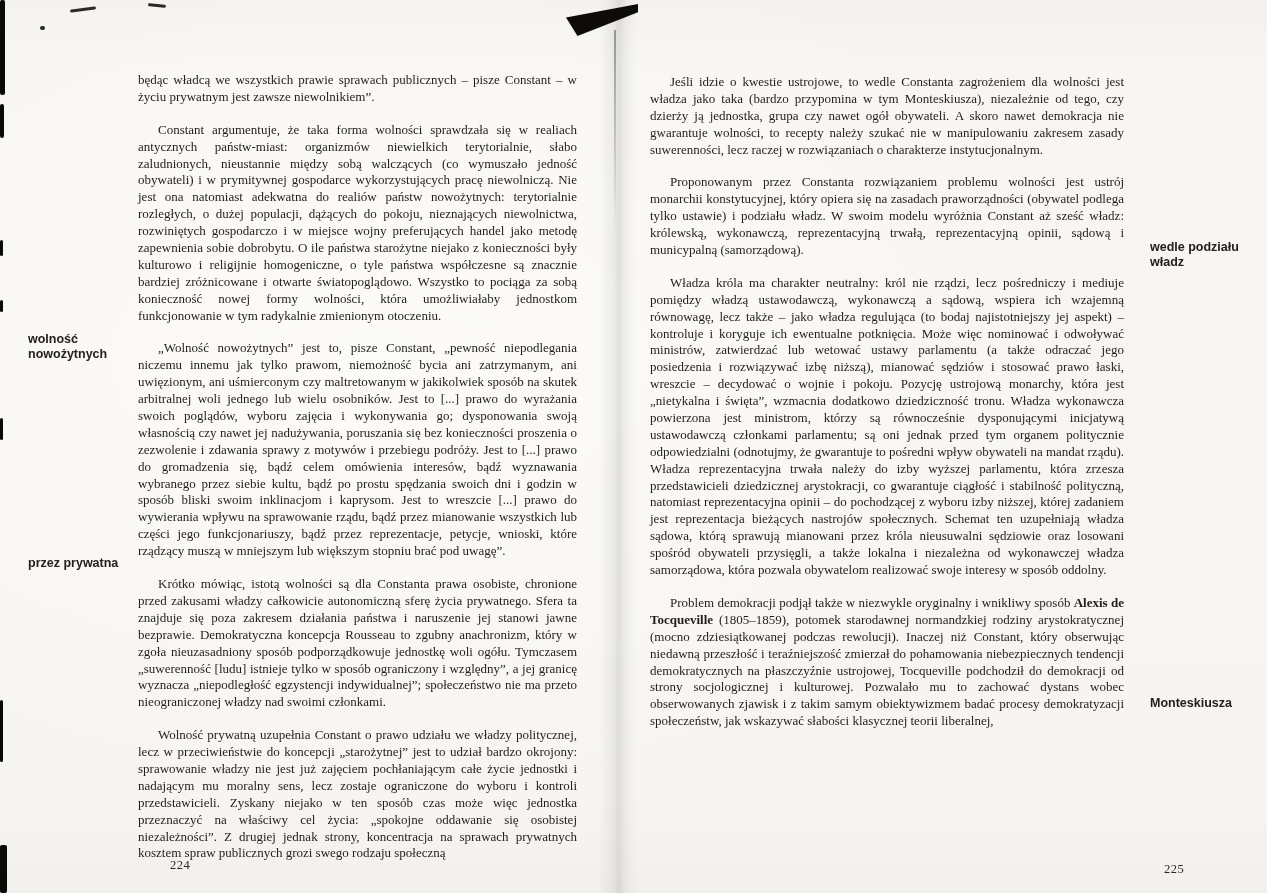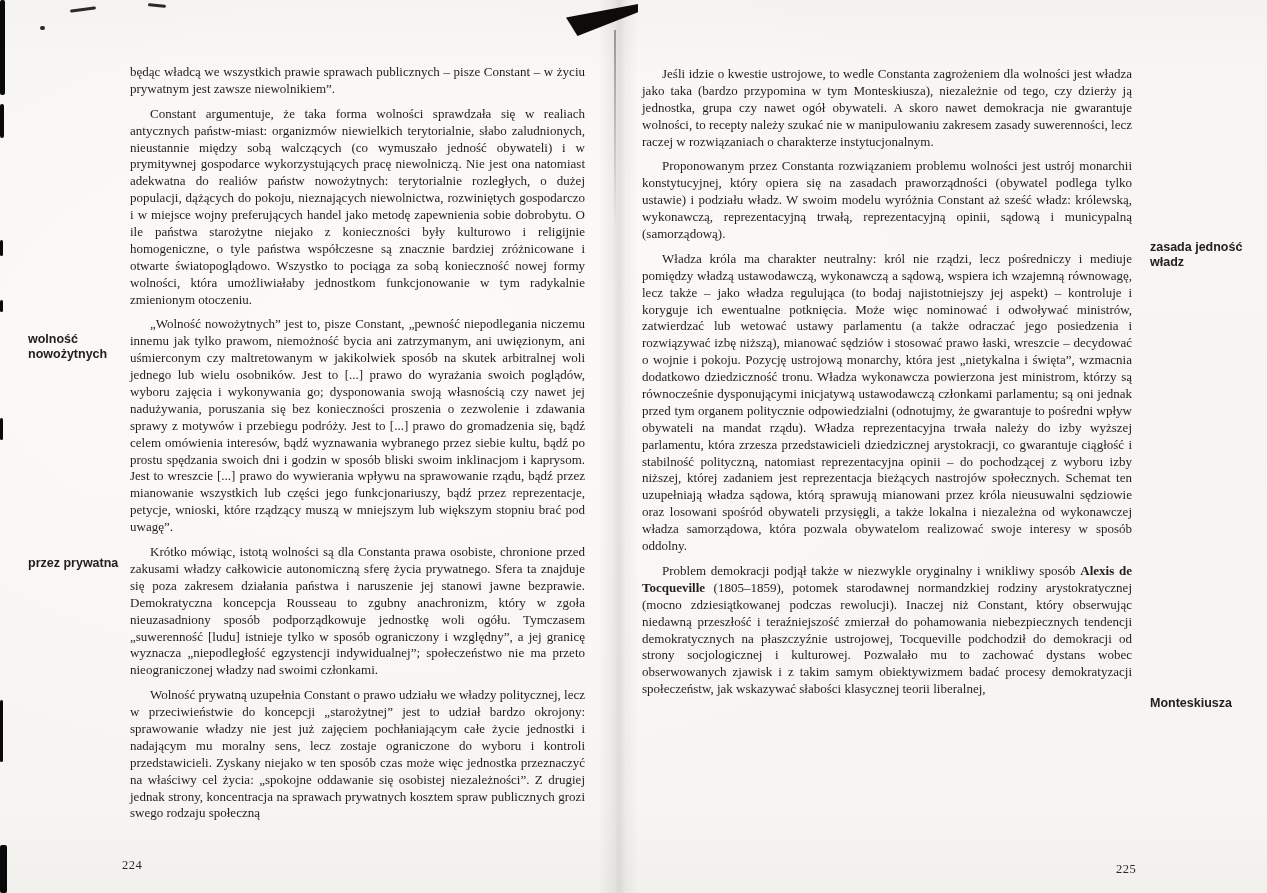--- a/index.html
+++ b/index.html
@@ -36,41 +36,42 @@
   .edge { position: absolute; background: #0a0a0a; border-radius: 2px; }
   .speck { position: absolute; background: #2b2a28; border-radius: 2px; }
 
   .text-col {
     position: absolute;
     font-size: 13px;
     line-height: 1.3;
     text-align: justify;
     color: #201e1b;
   }
-  .text-col p { margin: 8px; }
+  .text-col p { margin: 16px; }
   .text-col p.indent { text-indent: 20px; }
   .col-left { left: 122px; top: 56px; width: 471px; }
   .col-right { left: 634px; top: 58px; width: 506px; }
 
   .margin-note {
     position: absolute;
     font-family: "Liberation Sans", sans-serif;
     font-weight: bold;
     font-size: 12.5px;
     line-height: 1.22;
     color: #23211e;
   }
   .note-left { left: 28px; width: 92px; }
   .note-right { left: 1150px; width: 106px; }
 
   .page-number {
     position: absolute;
     font-size: 12.5px;
     color: #2a2825;
     letter-spacing: 0.5px;
+    margin-left: 48px;
   }
   .bold-name { font-weight: bold; }
 </style>
 </head>
 <body>
 
 <div class="spread">
 
   <div class="gutter"></div>
   <div class="crease-line"></div>
@@ -96,21 +97,21 @@
       <p class="indent">Constant argumentuje, że taka forma wolności sprawdzała się w realiach antycznych państw-miast: organizmów niewielkich terytorialnie, słabo zaludnionych, nieustannie między sobą walczących (co wymuszało jedność obywateli) i w prymitywnej gospodarce wykorzystujących pracę niewolniczą. Nie jest ona natomiast adekwatna do realiów państw nowożytnych: terytorialnie rozległych, o dużej populacji, dążących do pokoju, nieznających niewolnictwa, rozwiniętych gospodarczo i w miejsce wojny preferujących handel jako metodę zapewnienia sobie dobrobytu. O ile państwa starożytne niejako z konieczności były kulturowo i religijnie homogeniczne, o tyle państwa współczesne są znacznie bardziej zróżnicowane i otwarte światopoglądowo. Wszystko to pociąga za sobą konieczność nowej formy wolności, która umożliwiałaby jednostkom funkcjonowanie w tym radykalnie zmienionym otoczeniu.</p>
       <p class="indent">„Wolność nowożytnych” jest to, pisze Constant, „pewność niepodlegania niczemu innemu jak tylko prawom, niemożność bycia ani zatrzymanym, ani uwięzionym, ani uśmierconym czy maltretowanym w jakikolwiek sposób na skutek arbitralnej woli jednego lub wielu osobników. Jest to [...] prawo do wyrażania swoich poglądów, wyboru zajęcia i wykonywania go; dysponowania swoją własnością czy nawet jej nadużywania, poruszania się bez konieczności proszenia o zezwolenie i zdawania sprawy z motywów i przebiegu podróży. Jest to [...] prawo do gromadzenia się, bądź celem omówienia interesów, bądź wyznawania wybranego przez siebie kultu, bądź po prostu spędzania swoich dni i godzin w sposób bliski swoim inklinacjom i kaprysom. Jest to wreszcie [...] prawo do wywierania wpływu na sprawowanie rządu, bądź przez mianowanie wszystkich lub części jego funkcjonariuszy, bądź przez reprezentacje, petycje, wnioski, które rządzący muszą w mniejszym lub większym stopniu brać pod uwagę”.</p>
       <p class="indent">Krótko mówiąc, istotą wolności są dla Constanta prawa osobiste, chronione przed zakusami władzy całkowicie autonomiczną sferę życia prywatnego. Sfera ta znajduje się poza zakresem działania państwa i naruszenie jej stanowi jawne bezprawie. Demokratyczna koncepcja Rousseau to zgubny anachronizm, który w zgoła nieuzasadniony sposób podporządkowuje jednostkę woli ogółu. Tymczasem „suwerenność [ludu] istnieje tylko w sposób ograniczony i względny”, a jej granicę wyznacza „niepodległość egzystencji indywidualnej”; społeczeństwo nie ma przeto nieograniczonej władzy nad swoimi członkami.</p>
       <p class="indent">Wolność prywatną uzupełnia Constant o prawo udziału we władzy politycznej, lecz w przeciwieństwie do koncepcji „starożytnej” jest to udział bardzo okrojony: sprawowanie władzy nie jest już zajęciem pochłaniającym całe życie jednostki i nadającym mu moralny sens, lecz zostaje ograniczone do wyboru i kontroli przedstawicieli. Zyskany niejako w ten sposób czas może więc jednostka przeznaczyć na właściwy cel życia: „spokojne oddawanie się osobistej niezależności”. Z drugiej jednak strony, koncentracja na sprawach prywatnych kosztem spraw publicznych grozi swego rodzaju społeczną</p>
     </div>
 
     <div class="page-number" style="left:122px; top:858px;">224</div>
   </div>
 
   <div>
-    <div class="margin-note note-right" style="top:240px;">zasada jedność władz</div>
+    <div class="margin-note note-right" style="top:240px;">wedle podziału władz</div>
     <div class="margin-note note-right" style="top:696px;">Monteskiusza</div>
 
     <div class="text-col col-right">
       <p class="indent">Jeśli idzie o kwestie ustrojowe, to wedle Constanta zagrożeniem dla wolności jest władza jako taka (bardzo przypomina w tym Monteskiusza), niezależnie od tego, czy dzierży ją jednostka, grupa czy nawet ogół obywateli. A skoro nawet demokracja nie gwarantuje wolności, to recepty należy szukać nie w manipulowaniu zakresem zasady suwerenności, lecz raczej w rozwiązaniach o charakterze instytucjonalnym.</p>
       <p class="indent">Proponowanym przez Constanta rozwiązaniem problemu wolności jest ustrój monarchii konstytucyjnej, który opiera się na zasadach praworządności (obywatel podlega tylko ustawie) i podziału władz. W swoim modelu wyróżnia Constant aż sześć władz: królewską, wykonawczą, reprezentacyjną trwałą, reprezentacyjną opinii, sądową i municypalną (samorządową).</p>
       <p class="indent">Władza króla ma charakter neutralny: król nie rządzi, lecz pośredniczy i mediuje pomiędzy władzą ustawodawczą, wykonawczą a sądową, wspiera ich wzajemną równowagę, lecz także – jako władza regulująca (to bodaj najistotniejszy jej aspekt) – kontroluje i koryguje ich ewentualne potknięcia. Może więc nominować i odwoływać ministrów, zatwierdzać lub wetować ustawy parlamentu (a także odraczać jego posiedzenia i rozwiązywać izbę niższą), mianować sędziów i stosować prawo łaski, wreszcie – decydować o wojnie i pokoju. Pozycję ustrojową monarchy, która jest „nietykalna i święta”, wzmacnia dodatkowo dziedziczność tronu. Władza wykonawcza powierzona jest ministrom, którzy są równocześnie dysponującymi inicjatywą ustawodawczą członkami parlamentu; są oni jednak przed tym organem politycznie odpowiedzialni (odnotujmy, że gwarantuje to pośredni wpływ obywateli na mandat rządu). Władza reprezentacyjna trwała należy do izby wyższej parlamentu, która zrzesza przedstawicieli dziedzicznej arystokracji, co gwarantuje ciągłość i stabilność polityczną, natomiast reprezentacyjna opinii – do pochodzącej z wyboru izby niższej, której zadaniem jest reprezentacja bieżących nastrojów społecznych. Schemat ten uzupełniają władza sądowa, którą sprawują mianowani przez króla nieusuwalni sędziowie oraz losowani spośród obywateli przysięgli, a także lokalna i niezależna od wykonawczej władza samorządowa, która pozwala obywatelom realizować swoje interesy w sposób oddolny.</p>
       <p class="indent"><span>Problem demokracji podjął także w niezwykle oryginalny i wnikliwy sposób </span><span class="bold-name">Alexis de Tocqueville</span><span> (1805–1859), potomek starodawnej normandzkiej rodziny arystokratycznej (mocno zdziesiątkowanej podczas rewolucji). Inaczej niż Constant, który obserwując niedawną przeszłość i teraźniejszość zmierzał do pohamowania niebezpiecznych tendencji demokratycznych na płaszczyźnie ustrojowej, Tocqueville podchodził do demokracji od strony socjologicznej i kulturowej. Pozwalało mu to zachować dystans wobec obserwowanych zjawisk i z takim samym obiektywizmem badać procesy demokratyzacji społeczeństw, jak wskazywać słabości klasycznej teorii liberalnej,</span></p>
     </div>
 
     <div class="page-number" style="left:1116px; top:862px;text-align:right;">225</div>

